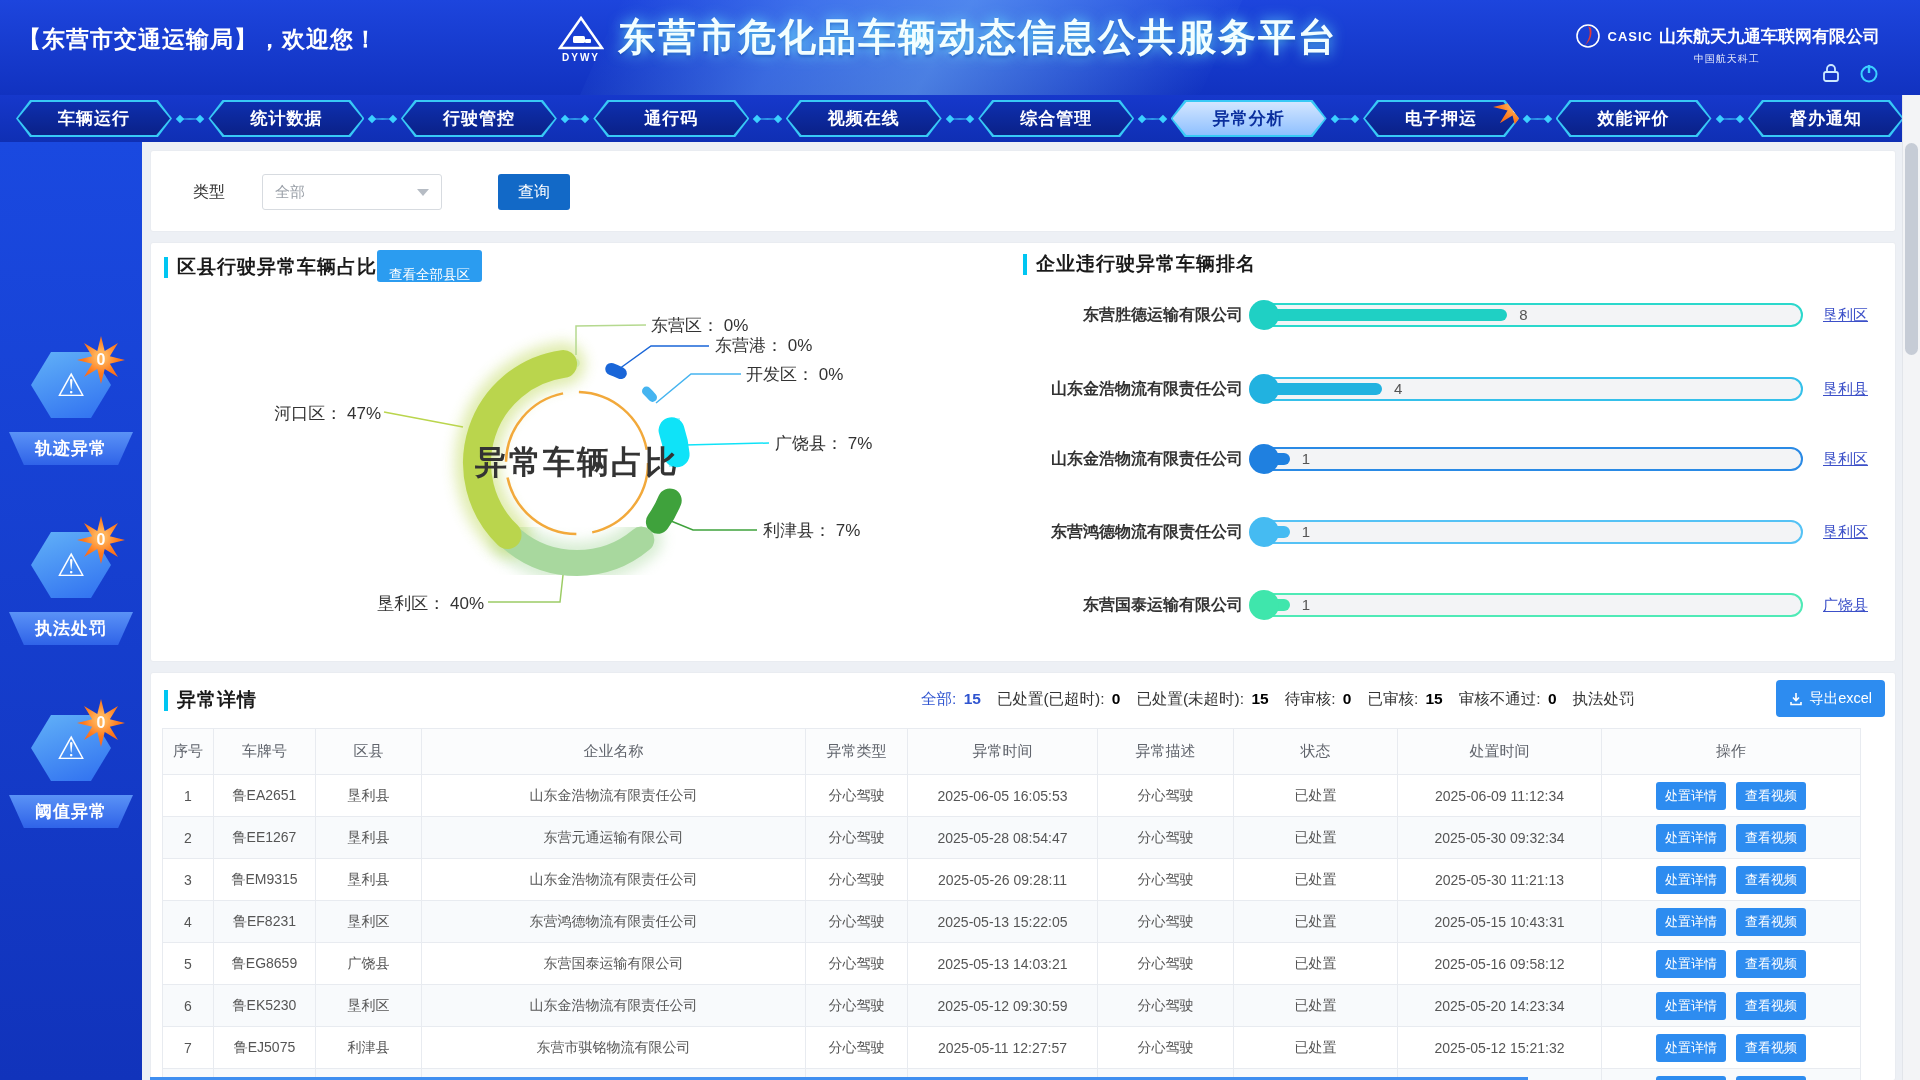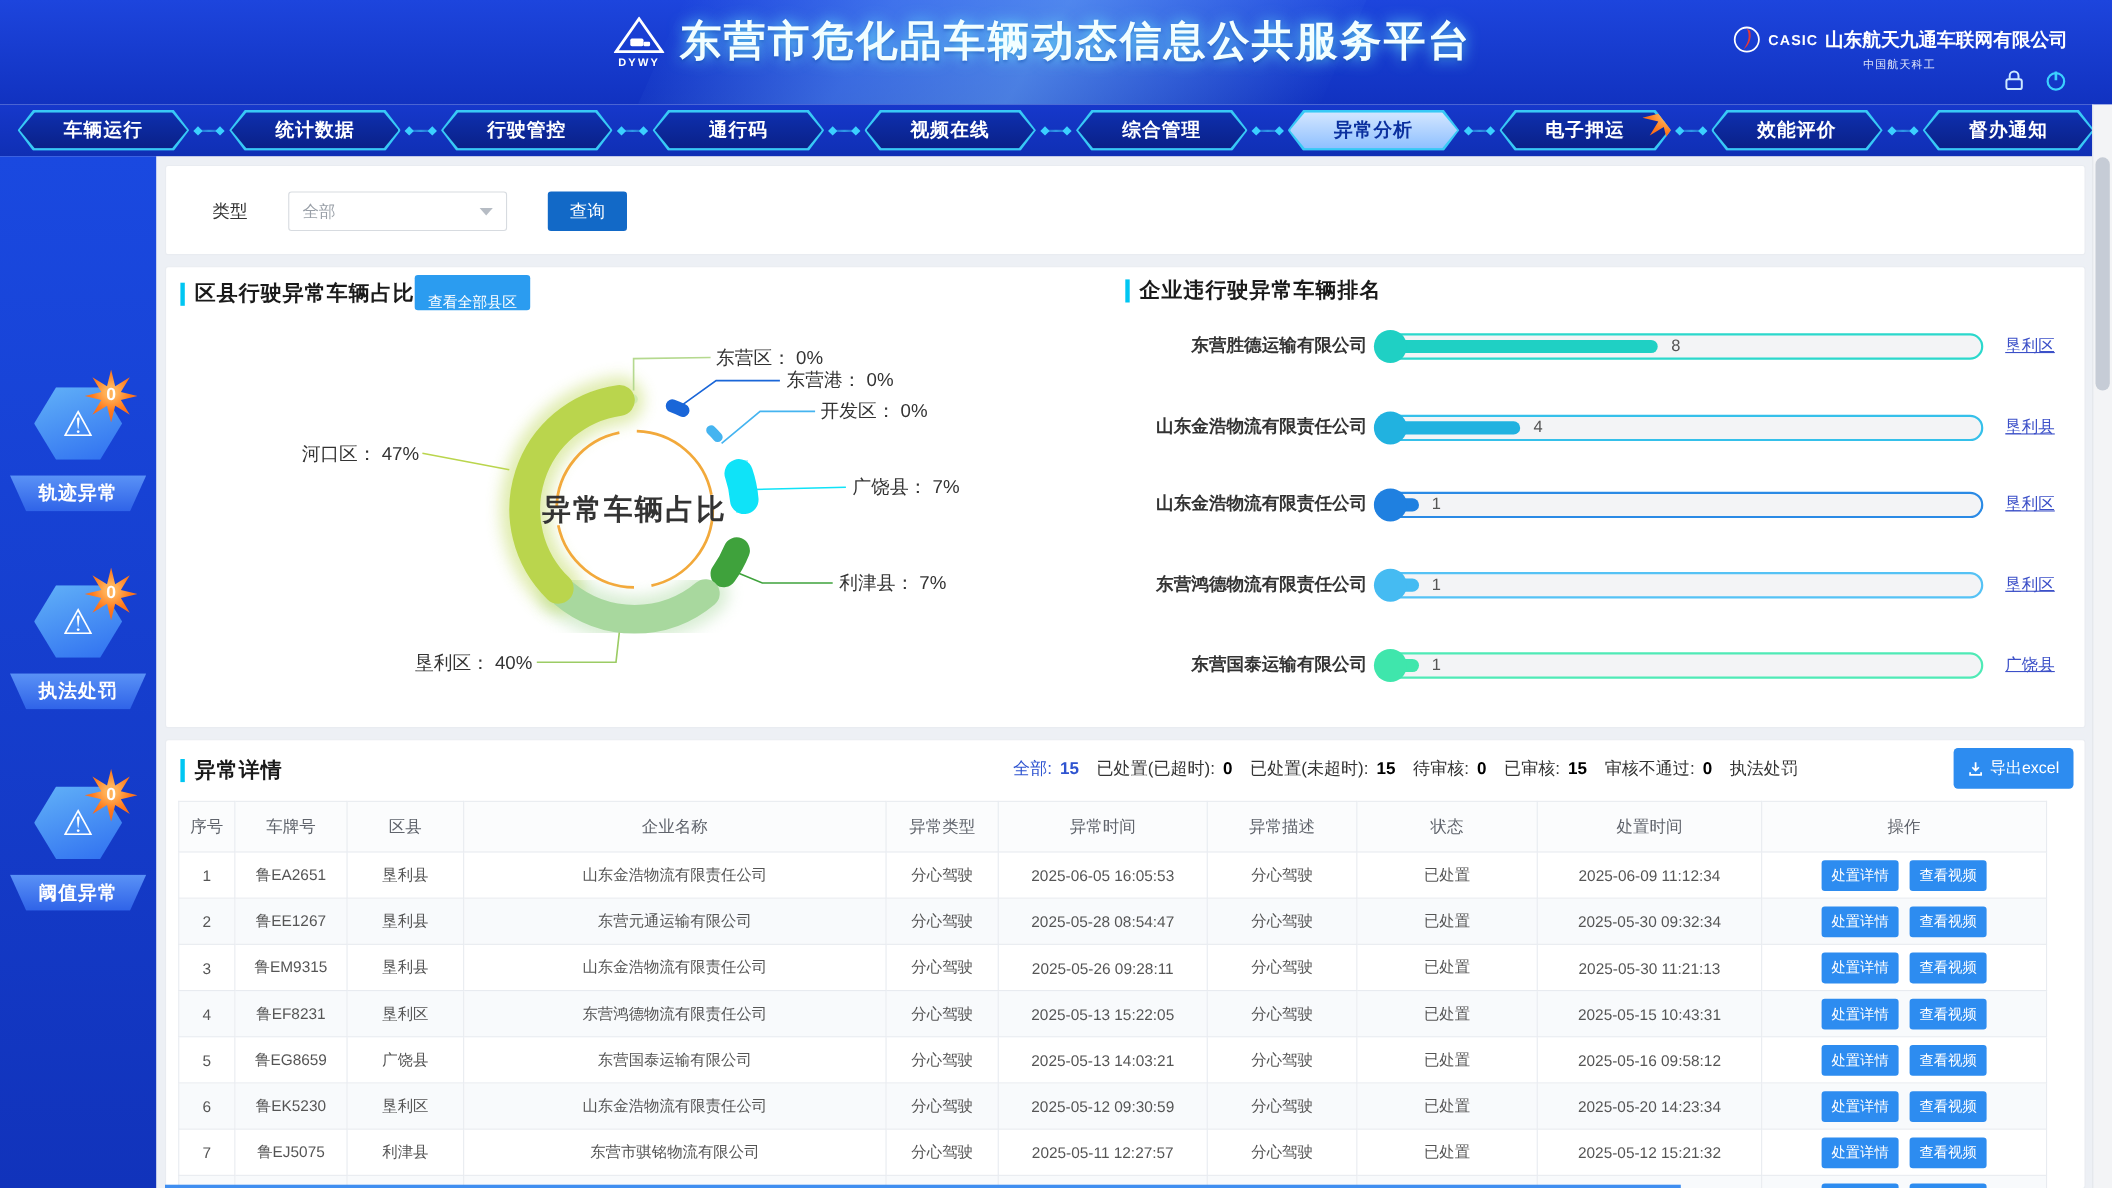--- a/index.html
+++ b/index.html
@@ -53,38 +53,38 @@
   .side-label{margin-top:12px;display:inline-block;padding:5px 14px;min-width:96px;color:#fff;
        font-size:17px;font-weight:bold;letter-spacing:1px;
        background:linear-gradient(180deg,#5a92f6,#2f63e8);clip-path:polygon(0 0,100% 0,88% 100%,12% 100%);}
   
   .card{position:absolute;background:#fff;border-radius:3px;border:1px solid #e9ecf1;box-sizing:border-box;}
   #filter-card{left:150px;top:150px;width:1746px;height:82px;}
   #charts-card{left:150px;top:242px;width:1746px;height:420px;}
   #details-card{left:150px;top:672px;width:1746px;height:409px;}
   
   .f-label{position:absolute;left:42px;top:31px;font-size:16px;color:#333;}
-  .f-select{position:absolute;left:111px;top:23px;width:199px;height:36px;border:1px solid #d7dbe0;border-radius:3px;
+  .f-select{position:absolute;left:111px;top:23px;width:180px;height:36px;border:1px solid #d7dbe0;border-radius:3px;
        display:flex;align-items:center;justify-content:space-between;padding:0 12px;box-sizing:border-box;
        color:#9aa0a8;font-size:15px;background:#fff;cursor:pointer;}
   .caret{width:0;height:0;border-left:6px solid transparent;border-right:6px solid transparent;border-top:7px solid #b6bcc4;}
   .f-btn{position:absolute;left:347px;top:23px;width:72px;height:36px;background:#1269c7;color:#fff;
        font-size:16px;border:none;border-radius:3px;cursor:pointer;font-family:inherit;}
   
   .sec-title{position:absolute;display:flex;align-items:center;gap:9px;}
   .accent{width:4px;height:21px;background:#00c6f2;}
   .sec-title span{font-size:19px;font-weight:bold;color:#1a1a1a;letter-spacing:1px;}
   .viewall-btn{position:absolute;left:226px;top:7px;height:29px;padding:16px 12px;background:#2b9cf0;color:#fff;
        font-size:13.5px;border:none;border-radius:3px;cursor:pointer;font-family:inherit;}
   
   .donut-wrap{position:absolute;left:0;top:0;width:860px;height:420px;}
   .d-label{position:absolute;font-size:17px;color:#333;white-space:nowrap;transform:translateY(-50%);}
   .d-label.right{transform:translate(-100%,-50%);}
   .d-center{position:absolute;left:426px;top:220px;transform:translate(-50%,-50%);
-       font-size:26px;font-weight:bold;color:#333;letter-spacing:2px;white-space:nowrap;}
+       font-size:32px;font-weight:bold;color:#333;letter-spacing:2px;white-space:nowrap;}
   
   .bars-wrap{position:absolute;left:860px;top:0;width:886px;height:420px;}
   .b-row{position:absolute;left:0;width:100%;height:24px;}
   .b-company{position:absolute;left:0;top:0;width:232px;text-align:right;font-size:16px;color:#333;font-weight:bold;line-height:24px;}
   .b-track{position:absolute;left:244px;top:0;width:548px;height:24px;border:2px solid;border-radius:13px;
        background:#f3f4f6;box-sizing:border-box;}
   .b-fill{position:absolute;left:0;top:4px;height:12px;border-radius:0 7px 7px 0;}
   .b-fill::before{content:"";position:absolute;left:-8px;top:-9px;width:30px;height:30px;border-radius:50%;background:inherit;}
   .b-val{position:absolute;top:0;line-height:20px;font-size:15px;color:#555;}
   .b-region{position:absolute;left:812px;top:0;line-height:24px;font-size:15px;color:#3c50c8;
@@ -107,20 +107,21 @@
   
   .scrollbar{position:absolute;right:0;top:95px;width:17px;height:985px;background:#f3f4f6;border-left:1px solid #e2e5ea;}
   .scroll-thumb{position:absolute;left:2px;right:2px;top:48px;height:212px;background:#c6ccd6;border-radius:7px;cursor:pointer;}
   .bottom-line{position:absolute;left:150px;top:1077px;width:1378px;height:3px;background:#3f8ef0;}
 </style>
 </head>
 <body>
 
 <div class="header">
   <div class="header-stripe"></div>
+  <div class="welcome">【东营市交通运输局】，欢迎您！</div>
   <div class="brand">
     <div class="brand-logo">
       <svg width="46" height="34" viewBox="0 0 46 34">
         <polygon points="23,2 44,32 2,32" fill="none" stroke="#ffffff" stroke-width="2.5"></polygon>
         <rect x="15" y="20" width="12" height="7" rx="1.5" fill="#ffffff"></rect>
         <rect x="27" y="23" width="6" height="4" rx="1" fill="#ffffff"></rect>
       </svg>
       <span class="dywy">DYWY</span>
     </div>
     <div class="platform-title">东营市危化品车辆动态信息公共服务平台</div>

